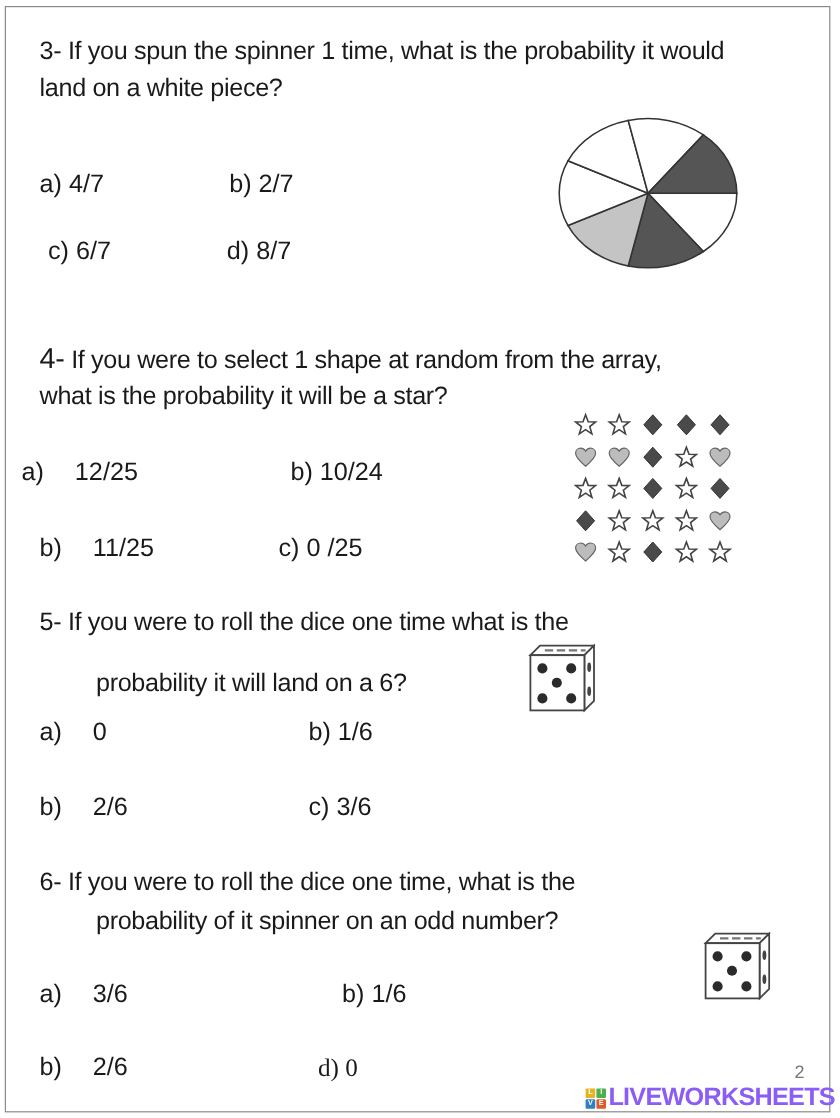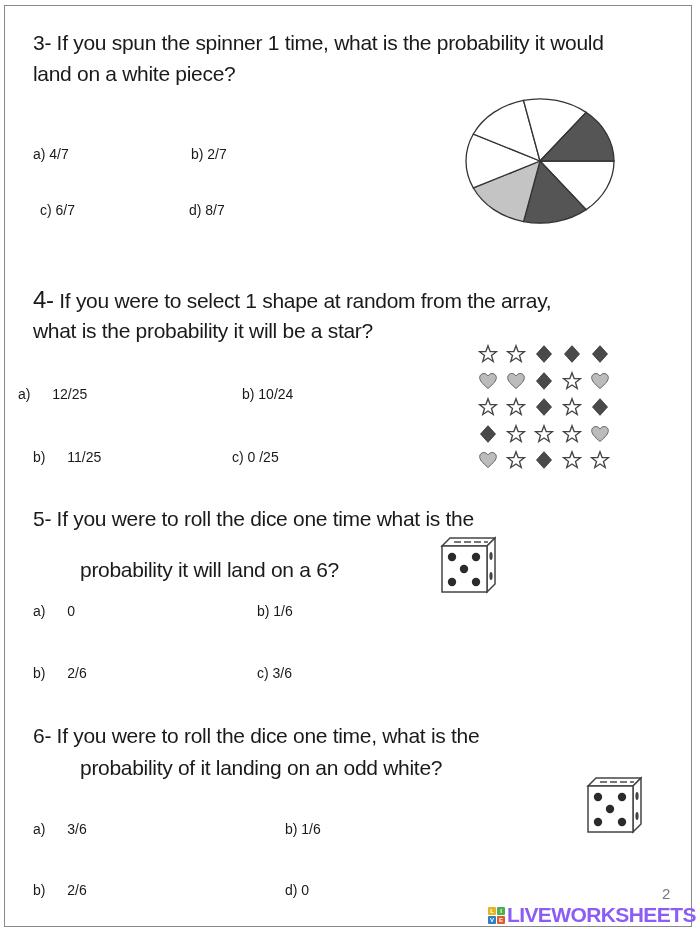--- a/index.html
+++ b/index.html
@@ -2,21 +2,21 @@
 <html><head>
 <meta charset="utf-8">
 <style>
   html, body { margin:0; padding:0; background:#ffffff; }
   body { width:700px; height:932px; position:relative; overflow:hidden;
          font-family:"Liberation Sans", "DejaVu Sans", sans-serif; color:#1a1a1a; }
   .page-frame { position:absolute; left:4px; top:5px; width:688px; height:922px;
                 border:1px solid #8a8a8a; box-sizing:border-box; }
   .t { position:absolute; white-space:nowrap; font-size:21px; line-height:26px; letter-spacing:-0.3px; }
   .q-num-big { font-size:24px; }
-  .opt { position:absolute; white-space:nowrap; font-size:14px; line-height:26px; }
+  .opt { position:absolute; white-space:nowrap; font-size:21px; line-height:26px; }
   .spinner { position:absolute; left:464px; top:97px; width:152px; height:128px; }
   .shape-grid { position:absolute; left:474px; top:341px; width:140px; height:132px;
                 display:grid; grid-template-columns:repeat(5, 28px); grid-template-rows:repeat(5, 26.5px); }
   .shape { display:flex; align-items:center; justify-content:center; }
   .die { position:absolute; }
   .page-number { position:absolute; left:662px; top:885px; font-size:15px; color:#777; }
   .logo { position:absolute; left:488px; top:904px; display:flex; align-items:center; gap:2px; }
   .logo-mark { display:grid; grid-template-columns:8px 8px; grid-template-rows:8px 8px; gap:1px; }
   .logo-mark span { display:block; border-radius:1px; font-size:6px; color:#fff; text-align:center; line-height:8px; font-weight:bold; }
   .logo-text { font-size:21px; font-weight:bold; color:#8b5cf6; letter-spacing:-0.6px; line-height:22px; }
@@ -215,21 +215,21 @@
 </div>
 <div class="opt" style="left:257px;top:598px;">b) 1/6</div>
 <div class="opt" style="left:33px;top:660px;">
   <span>b)</span>
   <span style="display:inline-block;width:14px;"></span>
   <span>2/6</span>
 </div>
 <div class="opt" style="left:257px;top:660px;">c)  3/6</div>
 
 <div class="t" style="left:33px;top:723px;">6- If you were to roll the dice one time, what is the</div>
-<div class="t" style="left:80px;top:755px;">probability of it landing on an odd white?</div>
+<div class="t" style="left:80px;top:755px;">probability of it spinner on an odd number?</div>
 
 <svg class="die" style="left:586px;top:776px;width:56px;height:58px;" viewBox="0 0 56 58">
   <polygon points="2,10 10,2 55,2 47,10" fill="#ffffff" stroke="#444" stroke-width="1.5"></polygon>
   <line x1="14" y1="6" x2="48" y2="6" stroke="#777" stroke-width="2" stroke-dasharray="7,3"></line>
   <polygon points="47,10 55,2 55,48 47,56" fill="#ffffff" stroke="#444" stroke-width="1.5"></polygon>
   <ellipse cx="51" cy="20" rx="1.6" ry="4" fill="#444"></ellipse>
   <ellipse cx="51" cy="40" rx="1.6" ry="4" fill="#444"></ellipse>
   <rect x="2" y="10" width="45" height="46" fill="#ffffff" stroke="#444" stroke-width="1.5"></rect>
   <circle cx="12" cy="21" r="4.2" fill="#2b2b2b"></circle>
   <circle cx="36" cy="21" r="4.2" fill="#2b2b2b"></circle>
@@ -242,21 +242,21 @@
   <span>a)</span>
   <span style="display:inline-block;width:14px;"></span>
   <span>3/6</span>
 </div>
 <div class="opt" style="left:285px;top:816px;">b) 1/6</div>
 <div class="opt" style="left:33px;top:877px;">
   <span>b)</span>
   <span style="display:inline-block;width:14px;"></span>
   <span>2/6</span>
 </div>
-<div class="opt" style="left:285px;top:877px;">d) 0</div>
+<div class="opt" style="left:265px;top:877px;font-family:Liberation Serif, serif;">d) 0</div>
 
 <div class="page-number">2</div>
 <div class="logo">
   <div class="logo-mark" id="logo-mark">
       <span style="background: rgb(232, 179, 33);">L</span>
       <span style="background: rgb(76, 175, 80);">I</span>
       <span style="background: rgb(47, 128, 192);">V</span>
       <span style="background: rgb(224, 90, 42);">E</span>
     </div>
   <span class="logo-text">LIVEWORKSHEETS</span>

